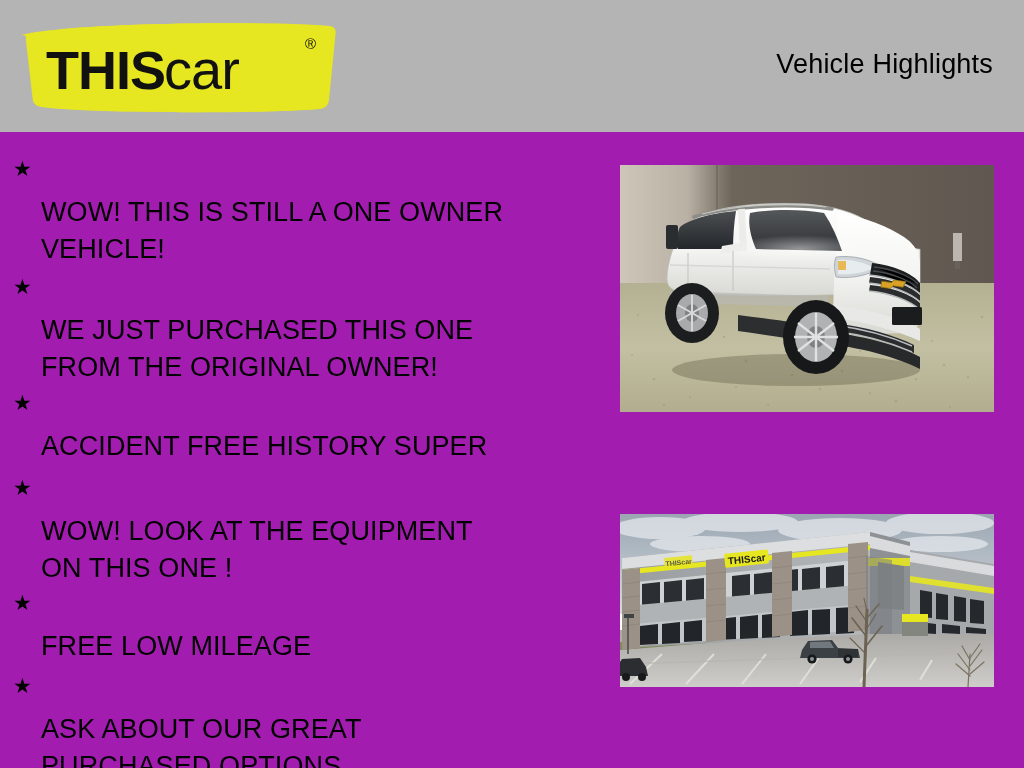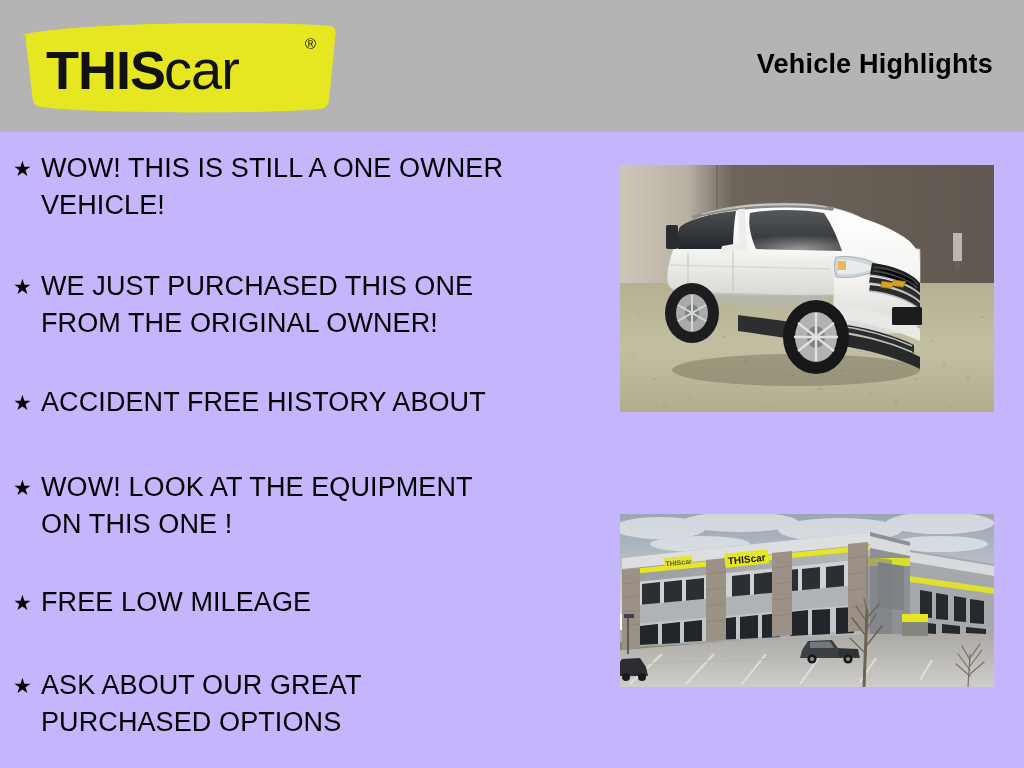--- a/index.html
+++ b/index.html
@@ -7,21 +7,21 @@
   html, body {
     margin: 0; padding: 0;
     width: 1024px; height: 768px;
     background: #ffffff;
     font-family: "Liberation Sans", sans-serif;
     overflow: hidden;
   }
   #slide {
     position: relative;
     width: 1024px; height: 768px;
-    background: #c4b5fd;
+    background: #a21caf;
   }
 
   
   #header-band {
     position: absolute;
     left: 0; top: 0;
     width: 1024px; height: 132px;
     background: #b4b4b4;
   }
 
@@ -31,21 +31,21 @@
     left: 18px; top: 21px;
     width: 320px; height: 92px;
   }
   #logo svg { display: block; width: 320px; height: 92px; }
 
   
   #page-title {
     position: absolute;
     right: 31px; top: 49px;
     font-size: 27px;
-    font-weight: bold;
+    font-weight: normal;
     color: #000000;
     letter-spacing: 0.2px;
     white-space: nowrap;
     text-align: right;
   }
 
   
   #bullets {
     position: absolute;
     left: 0; top: 150px;
@@ -67,20 +67,21 @@
     color: #000000;
     text-align: left;
   }
   .bullet-text {
     flex: 1 1 auto;
     font-size: 27px;
     line-height: 37px;
     color: #000000;
     white-space: pre-line;
     letter-spacing: 0.1px;
+    margin-top: 44px;
   }
 
   
   .photo {
     position: absolute;
     overflow: hidden;
     background: #ffffff;
   }
   #vehicle-photo {
     left: 620px; top: 165px;
@@ -124,21 +125,21 @@
     </div>
 
     <div class="bullet-item" style="top:118px;">
       <span class="bullet-star">★</span>
       <span class="bullet-text">WE JUST PURCHASED THIS ONE
 FROM THE ORIGINAL OWNER!</span>
     </div>
 
     <div class="bullet-item" style="top:234px;">
       <span class="bullet-star">★</span>
-      <span class="bullet-text">ACCIDENT FREE HISTORY ABOUT</span>
+      <span class="bullet-text">ACCIDENT FREE HISTORY SUPER</span>
     </div>
 
     <div class="bullet-item" style="top:319px;">
       <span class="bullet-star">★</span>
       <span class="bullet-text">WOW!  LOOK AT THE EQUIPMENT
 ON THIS ONE !</span>
     </div>
 
     <div class="bullet-item" style="top:434px;">
       <span class="bullet-star">★</span>

